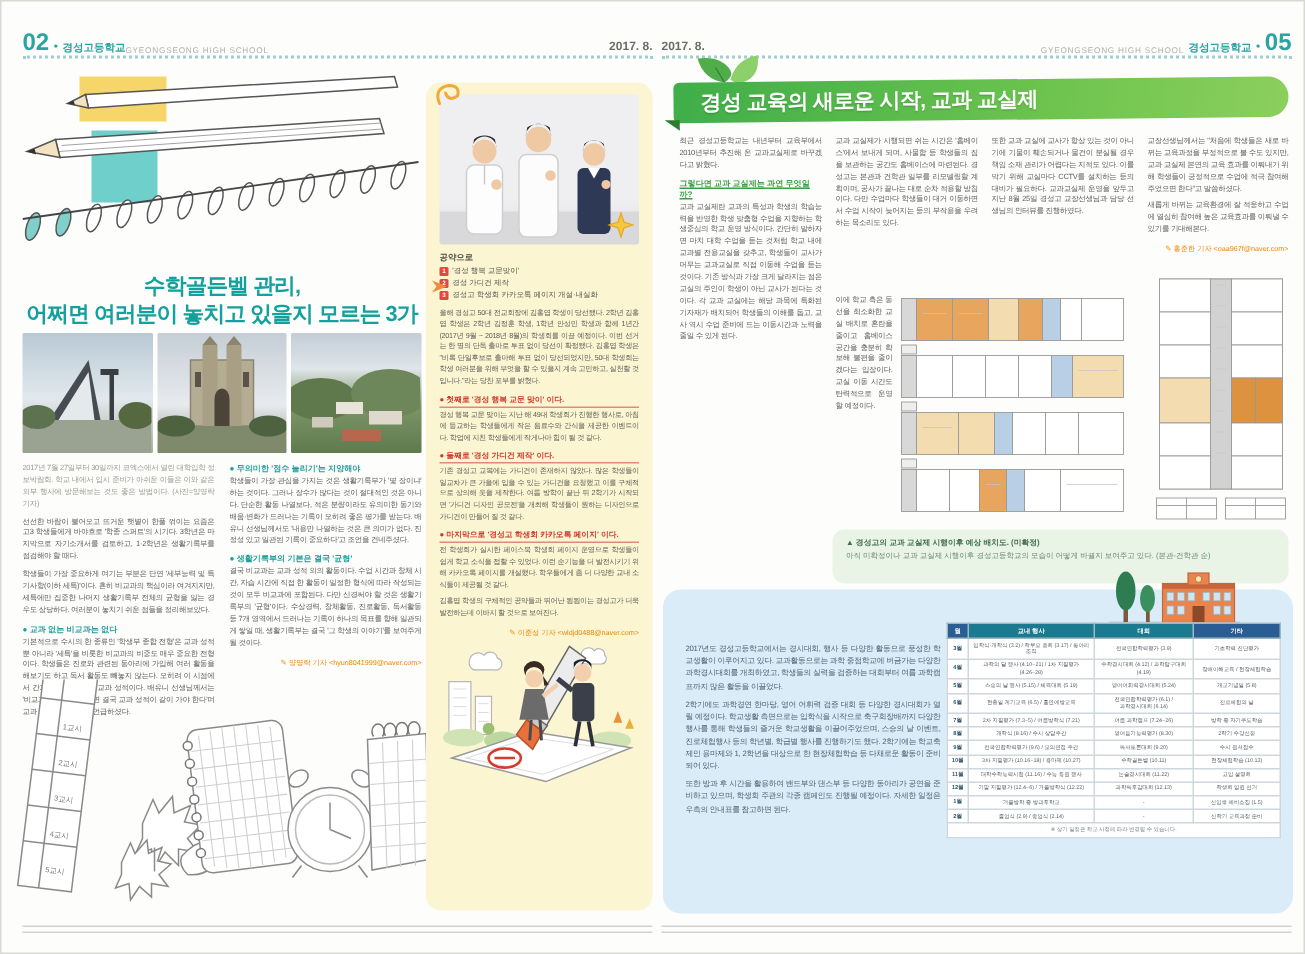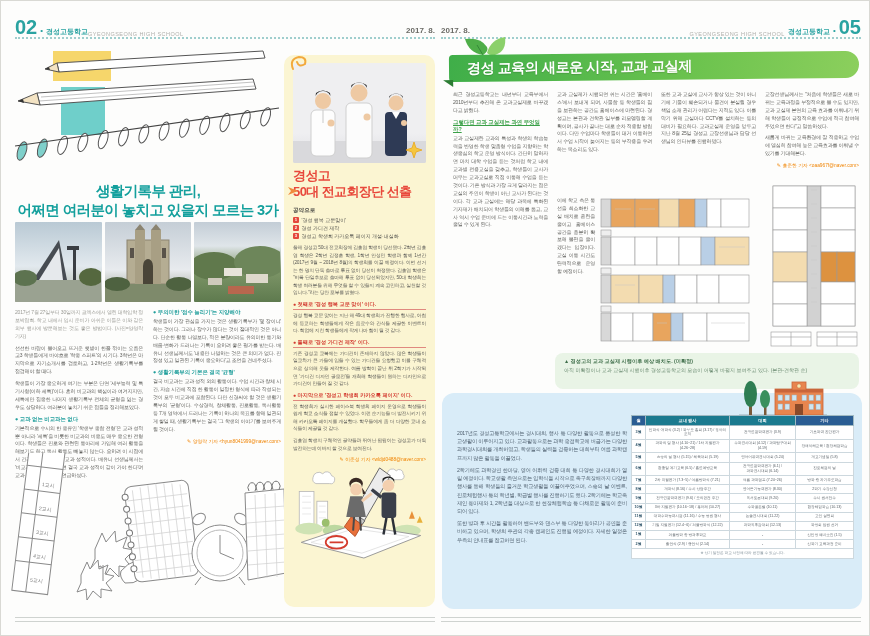--- a/index.html
+++ b/index.html
@@ -2,21 +2,21 @@
 <html><head>
 <meta charset="utf-8">
 <style>
   html,body{margin:0;padding:0;background:#ffffff;}
   .sheet{position:relative;width:870px;height:636px;background:#fdfdfc;border:1px solid #d9d9d4;
          box-sizing:border-box;overflow:hidden;font-family:"Liberation Sans","DejaVu Sans",sans-serif;}
   .abs{position:absolute;}
   
   .page-head{position:absolute;top:12px;height:24px;border-bottom:2px dotted #9fcecd;
              display:flex;align-items:flex-end;justify-content:space-between;}
-  .pgnum{font-size:20px;font-weight:bold;color:#2aa3a1;line-height:1;}
+  .pgnum{font-size:16px;font-weight:bold;color:#2aa3a1;line-height:1;}
   .pgdot{color:#2aa3a1;font-size:8px;margin:0 3px 2px 3px;}
   .school-ko{font-size:7px;font-weight:bold;color:#2aa3a1;}
   .school-en{font-size:5.5px;color:#b0b0ac;letter-spacing:.5px;}
   .pdate{font-size:8px;font-weight:bold;color:#6b6b66;margin-bottom:2px;}
   .hgroup{display:flex;align-items:flex-end;}
   
   .para{font-size:5px;line-height:1.58;color:#5c5c58;text-align:justify;letter-spacing:-.2px;margin:0 0 4px 0;}
   .caption{color:#9a9a94;}
   .teal-subhead{font-size:5.4px;font-weight:bold;color:#1f9e9b;margin:3px 0 2px 0;}
   .green-subhead{font-size:5.4px;font-weight:bold;color:#3aa047;text-decoration:underline;margin:3px 0 2px 0;}
@@ -122,21 +122,21 @@
         <ellipse cx="169.4" cy="79.2" rx="4.2" ry="9.5" transform="rotate(18 169.4 79.2)" fill="#fff" stroke="#555" stroke-width="1"></ellipse>
         <ellipse cx="189.70000000000002" cy="76.35" rx="4.2" ry="9.5" transform="rotate(18 189.70000000000002 76.35)" fill="#fff" stroke="#555" stroke-width="1"></ellipse>
         <ellipse cx="210" cy="73.5" rx="4.2" ry="9.5" transform="rotate(18 210 73.5)" fill="#fff" stroke="#555" stroke-width="1"></ellipse>
         <ellipse cx="230.3" cy="70.65" rx="4.2" ry="9.5" transform="rotate(18 230.3 70.65)" fill="#fff" stroke="#555" stroke-width="1"></ellipse>
         <ellipse cx="250.60000000000002" cy="67.8" rx="4.2" ry="9.5" transform="rotate(18 250.60000000000002 67.8)" fill="#fff" stroke="#555" stroke-width="1"></ellipse>
       </g>
     <line x1="0" y1="97" x2="264" y2="59" stroke="#444" stroke-width="1.2"></line>
   </svg>
 
   <div class="abs main-title" style="left:14px;top:181px;width:266px;">
-    <div>생활기록부 관리,</div>
+    <div>수학골든벨 관리,</div>
     <div>어쩌면 여러분이 놓치고 있을지 모르는 3가지</div>
   </div>
 
   <div class="abs photos" style="left:14px;top:221px;width:266px;">
     <div class="photo" style="background:linear-gradient(#b9c9d4,#e2e9ee 55%,#aab0a0);">
       <svg width="86" height="80" viewBox="0 0 86 80">
           <polygon points="18,58 44,18 52,58" fill="#474c52"></polygon>
           <polygon points="24,58 44,26 48,58" fill="#e6e9ec"></polygon>
           <rect x="58" y="24" width="3" height="34" fill="#3a3e43"></rect>
           <rect x="52" y="24" width="12" height="4" fill="#3a3e43"></rect>
@@ -291,24 +291,20 @@
           <path d="M57.5 28 a8.5 8.5 0 0 1 17 0 l-1 -6 a10 7 0 0 0 -15 0 Z" fill="#222"></path>
         <rect x="53" y="40" width="26" height="55" rx="5" fill="#fcfcfc" stroke="#cfcfcf"></rect>
         <circle cx="74" cy="54" r="3.5" fill="#eec9a3"></circle>
 
         <circle cx="103" cy="40" r="7.5" fill="#eec9a3"></circle>
           <path d="M95.5 38 a7.5 7.5 0 0 1 15 0 l-1 -5 a8.5 6.5 0 0 0 -13 0 Z" fill="#2b2b2b"></path>
         <rect x="92" y="49" width="22" height="44" rx="4" fill="#2e3a55"></rect>
         <polygon points="99,49 103,56 107,49" fill="#fff"></polygon>
           <circle cx="111" cy="60" r="3" fill="#eec9a3"></circle>
       </svg>
-    </div>
-    <div class="red-title">
-      <div>경성고</div>
-      <div>50대 전교회장단 선출</div>
     </div>
     <div class="pledge-label">공약으로</div>
     <div>
         <div class="pledge">
           <span class="pnum">1</span>
           <span class="ptext">'경성 행복 교문맞이'</span>
         </div>
         <div class="pledge">
           <span class="pnum">2</span>
           <span class="ptext">경성 가디건 제작</span>

